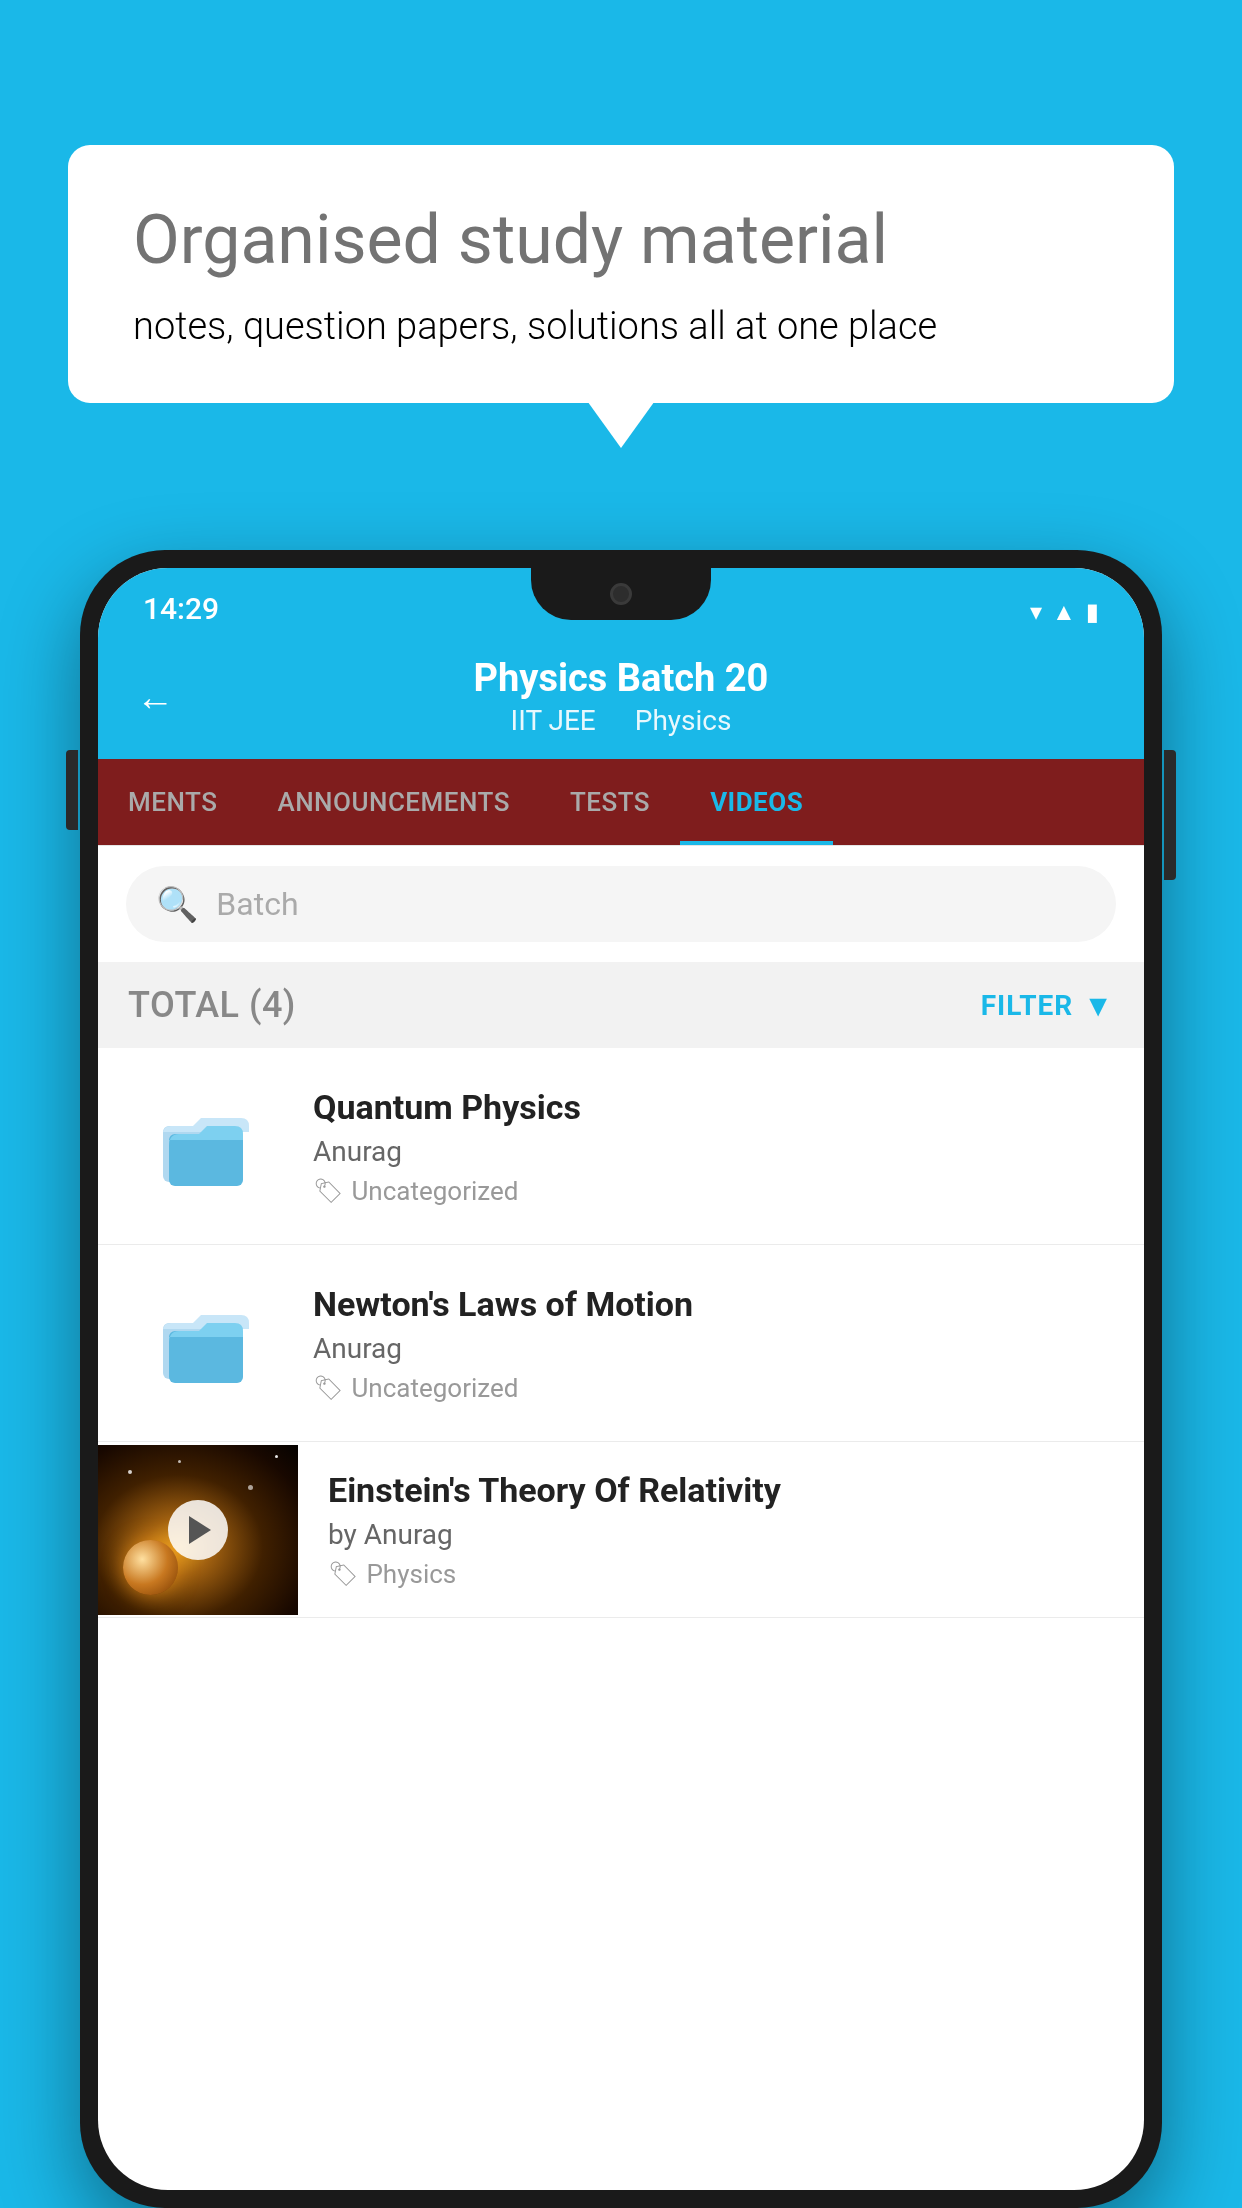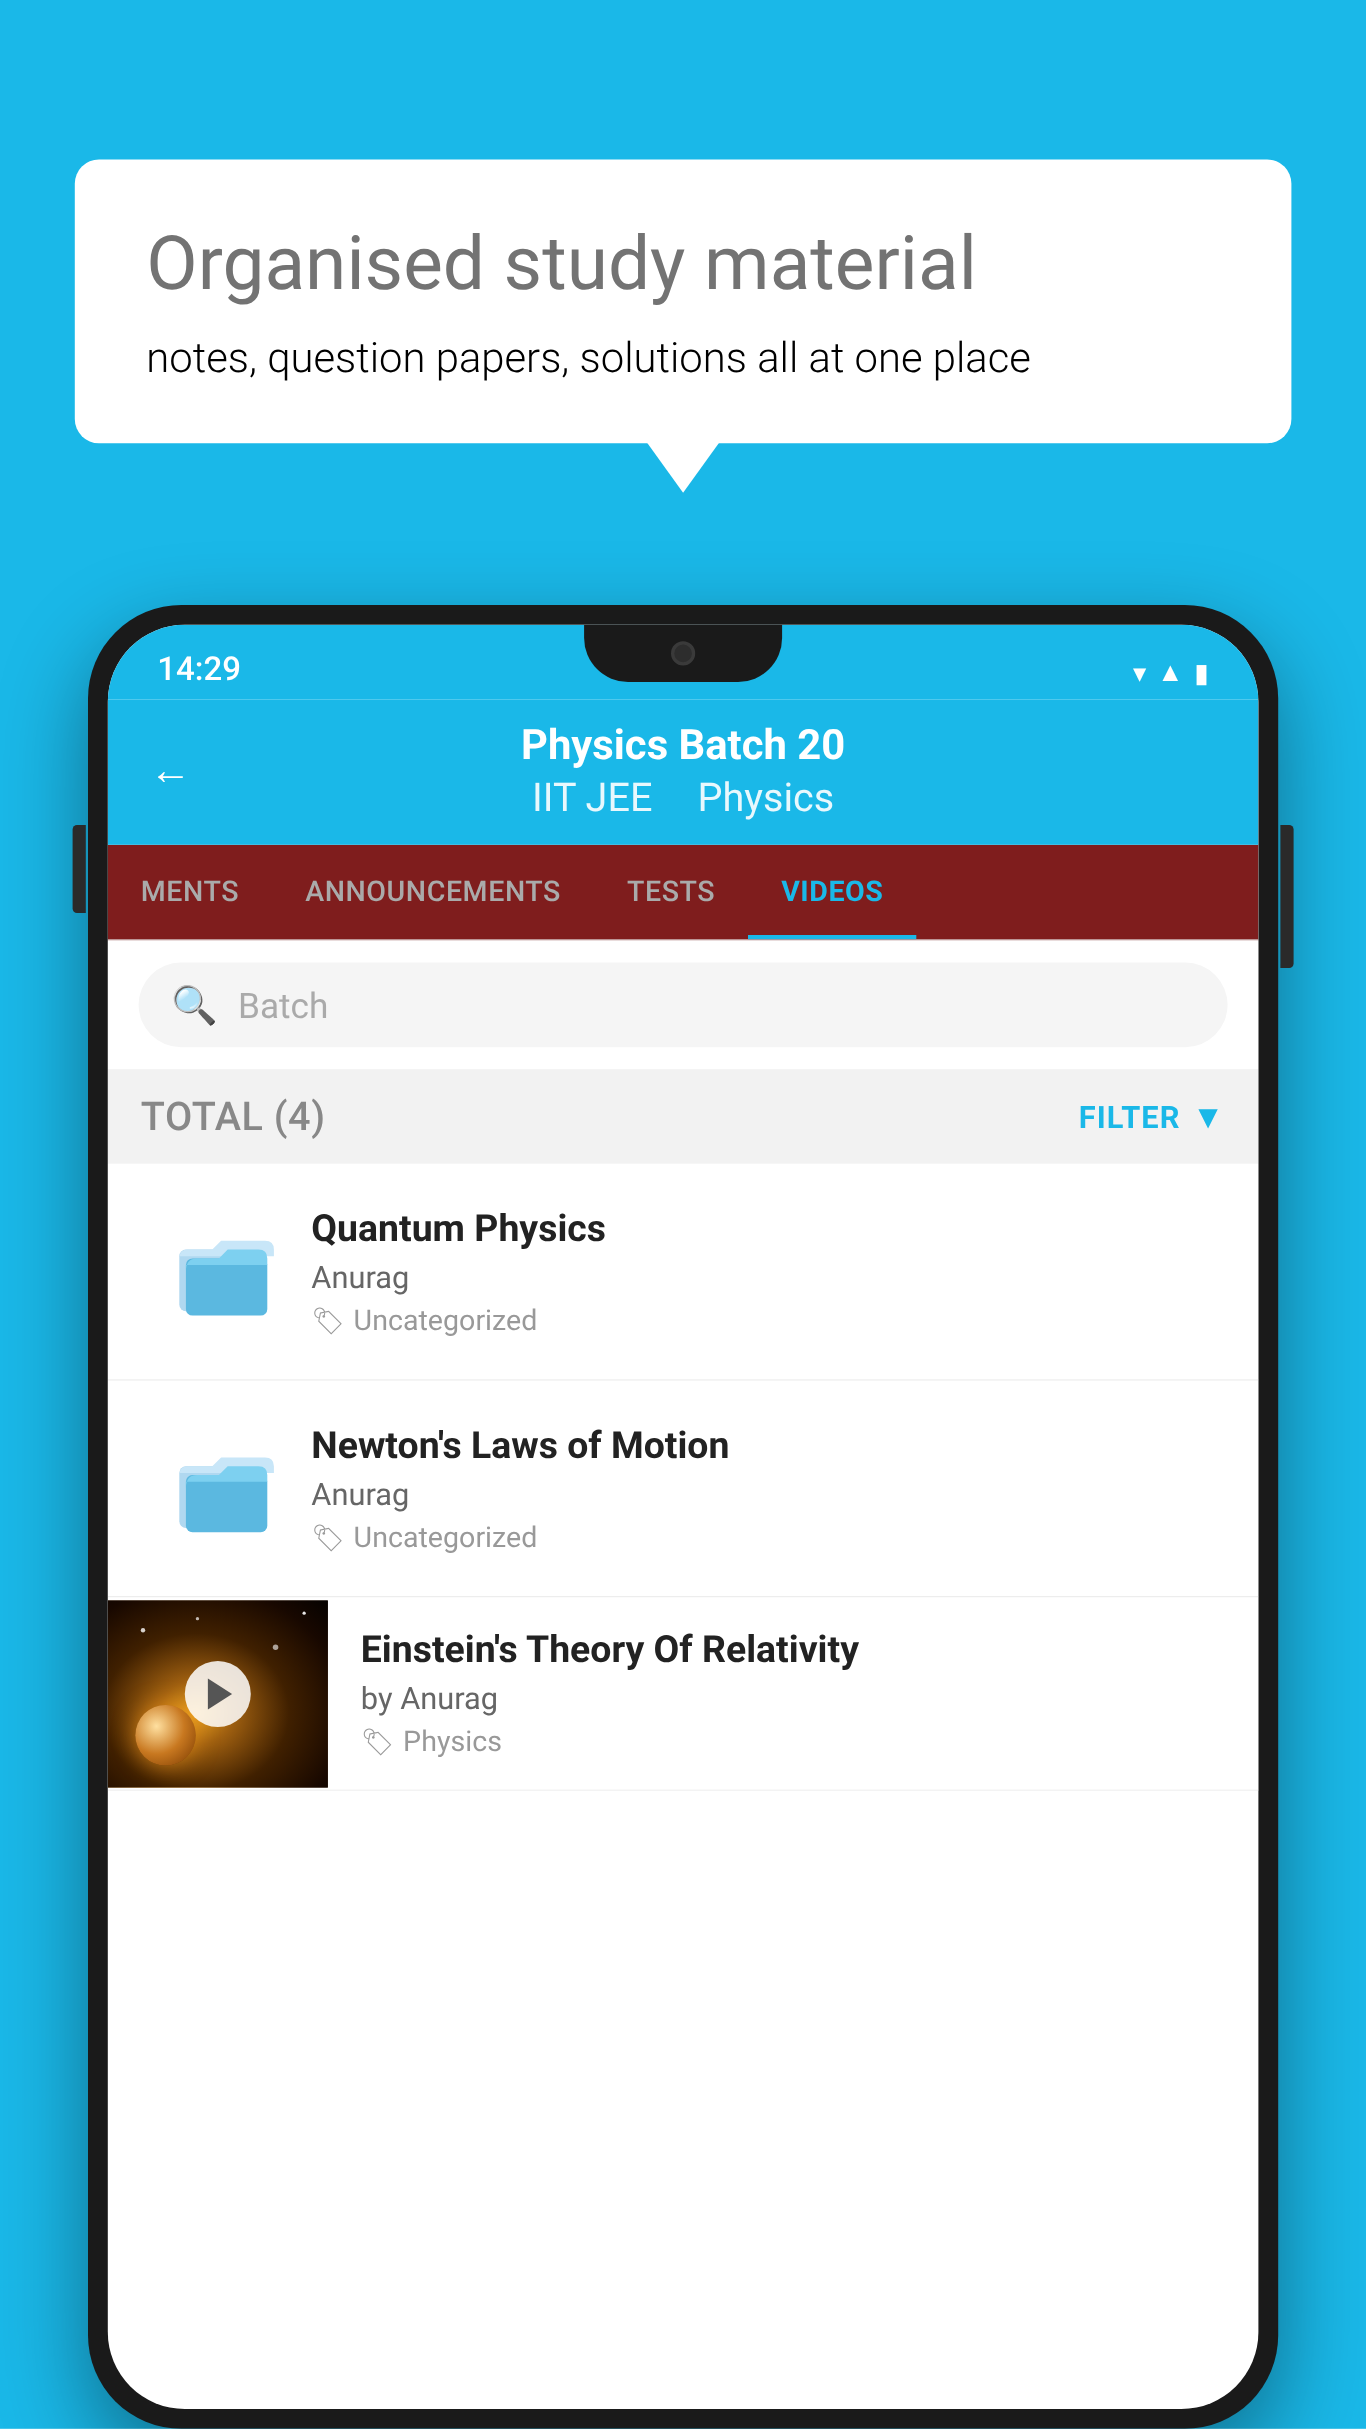--- a/index.html
+++ b/index.html
@@ -180,21 +180,21 @@
     }
 
     .header-title {
       color: white;
       font-size: 38px;
       font-weight: 700;
     }
 
     .header-subtitle {
       color: rgba(255,255,255,0.9);
-      font-size: 36px;
+      font-size: 28px;
       margin-top: 4px;
     }
 
     .header-subtitle span {
       margin: 0 8px;
     }
 
     
     .tabs-container {
       background: #7f1d1d;
@@ -290,20 +290,21 @@
     .video-list {
       background: white;
       overflow: hidden;
     }
 
     .video-item {
       display: flex;
       align-items: center;
       padding: 38px 30px;
       border-bottom: 1px solid #ebebeb;
+      gap: 30px;
     }
 
     .video-thumb {
       width: 155px;
       height: 120px;
       flex-shrink: 0;
       display: flex;
       align-items: center;
       justify-content: center;
     }

